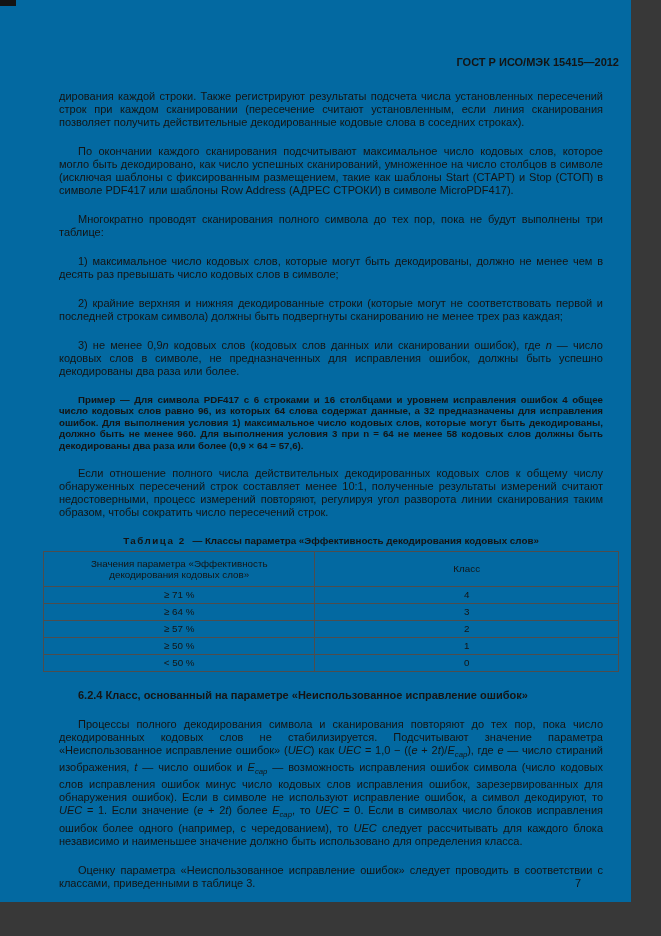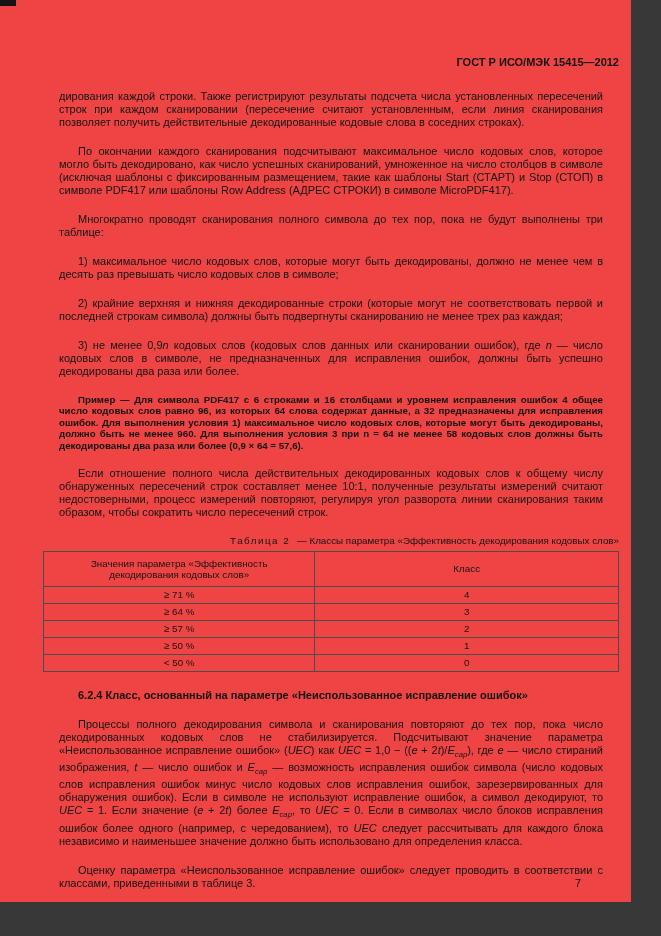--- a/index.html
+++ b/index.html
@@ -10,21 +10,21 @@
     font-family: "Liberation Sans", sans-serif;
   }
   .scan-bg { position: relative; width: 661px; height: 936px; background: #383838; }
   .corner-mark {
     position: absolute; left: 0; top: 0; width: 16px; height: 6px;
     background: #141414; z-index: 3;
   }
   .page {
     position: absolute; left: 0; top: 0;
     width: 631px; height: 902px;
-    background: #ef4444;
+    background: #0369a1;
     box-sizing: border-box;
     padding: 56px 12px 0 43px;
     color: #141414;
     z-index: 2;
   }
   .page-header {
     text-align: right;
     font-weight: bold;
     font-size: 11px;
     line-height: 13px;
@@ -40,21 +40,22 @@
     text-indent: 19px;
     text-align: justify;
     margin: 5px 0 5px 0;
   }
   .run-i { font-style: italic; }
   .run-sub { font-size: 0.7em; vertical-align: sub; }
   .table-caption {
     font-size: 9.8px;
     line-height: 12px;
     margin: 13px 0 4px 0;
-    text-align: right;
+    text-align: center;
+    font-weight: bold;
   }
   .tc-label { letter-spacing: 1.5px; margin-right: 4px; }
   table.t2 {
     width: 100%;
     border-collapse: collapse;
     font-size: 9.8px;
     line-height: 11.5px;
   }
   table.t2 th, table.t2 td {
     border: 1px solid #4d4d4d;

